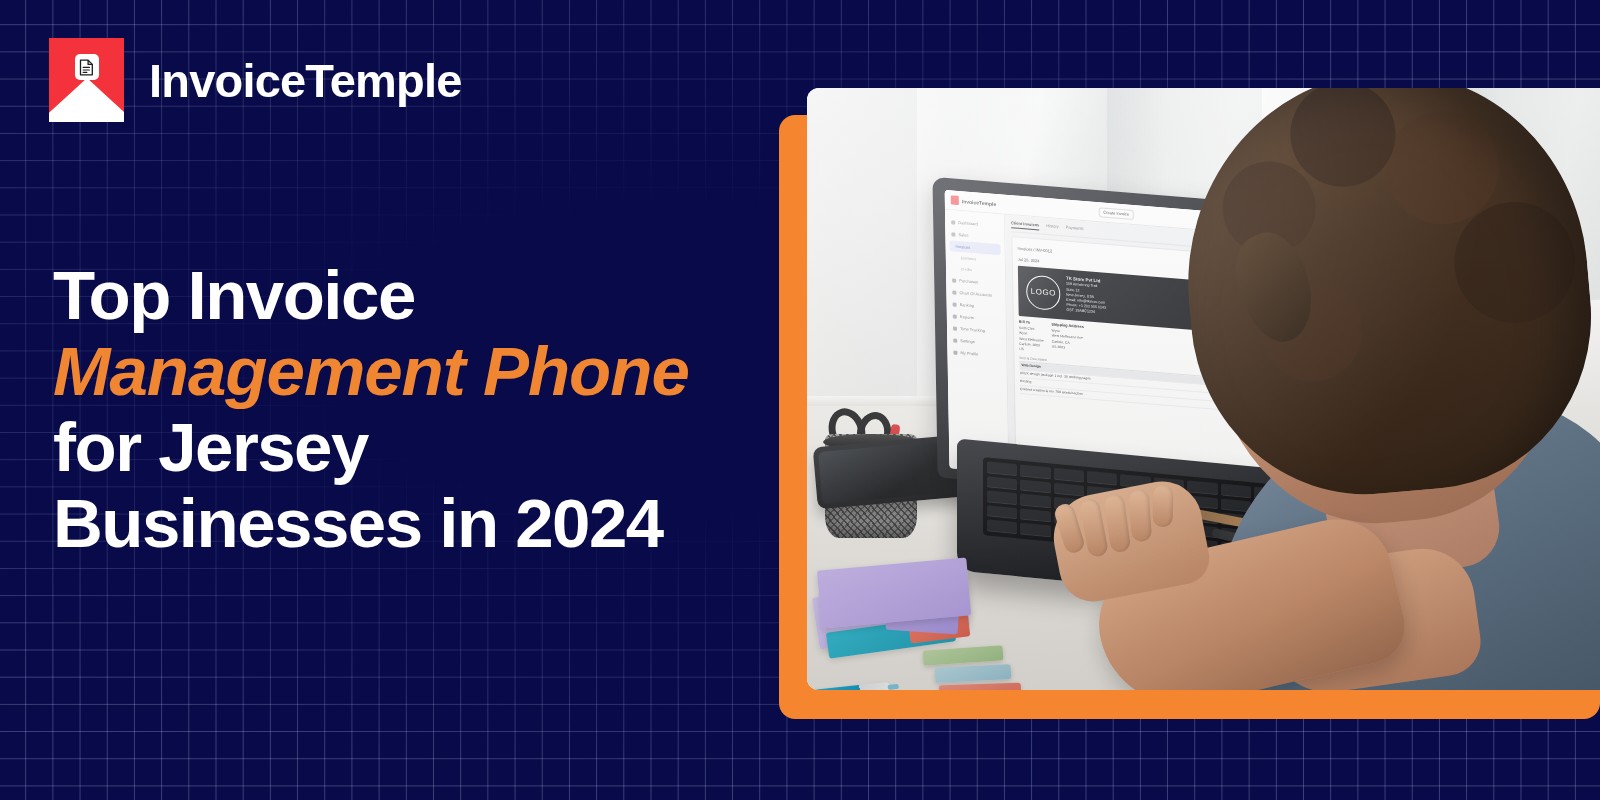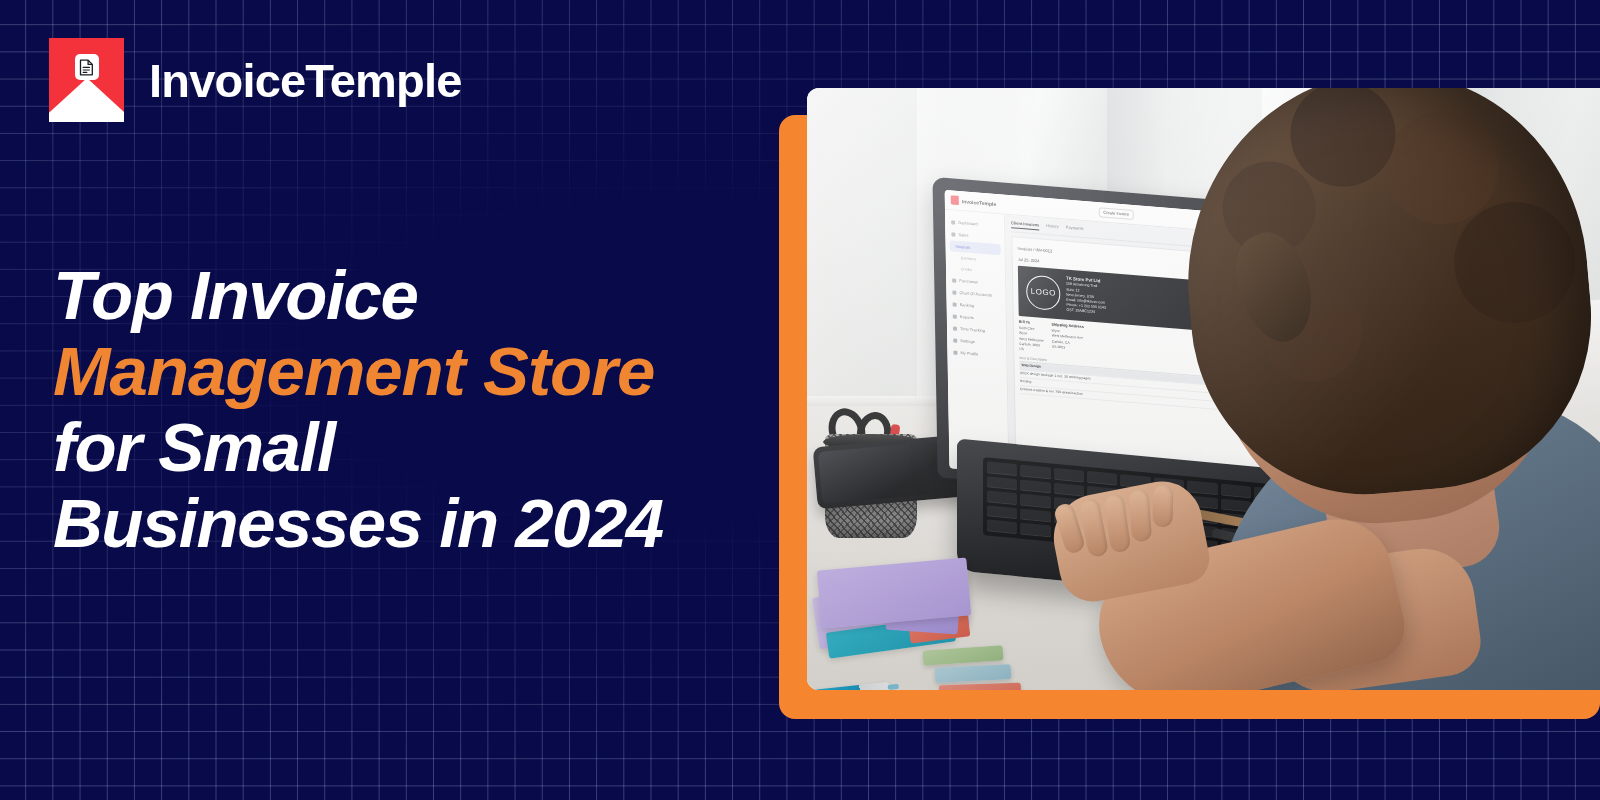--- a/index.html
+++ b/index.html
@@ -74,21 +74,20 @@
     width:660px;
   }
   .headline .line{
     display:block;
     color:#ffffff;
     font-size:69px;
     font-weight:bold;
     line-height:76px;
     letter-spacing:-1.5px;
     white-space:nowrap;
-    font-style:italic;
   }
   .headline .line.accent{
     color:#F08632;
     font-style:italic;
     letter-spacing:-1px;
   }
 
   
   .hero{
     position:absolute; left:779px; top:88px;
@@ -474,22 +473,22 @@
           <path d="M4.2 8.4h6.2M4.2 11h6.2M4.2 13.4h3.6" stroke="#1b1c20" stroke-width="1.2" stroke-linecap="round"></path>
         </svg>
       </div>
       <div class="logo-roof"></div>
     </div>
     <div class="brand-name">InvoiceTemple</div>
   </div>
 
   <div class="headline">
     <span class="line">Top Invoice</span>
-    <span class="line accent">Management Store</span>
-    <span class="line">for Small</span>
+    <span class="line accent">Management Phone</span>
+    <span class="line">for Jersey</span>
     <span class="line">Businesses in 2024</span>
   </div>
 
   <div class="hero">
     <div class="hero-accent"></div>
 
     <div class="hero-photo">
       <div class="scene">
 
         <div class="wall"></div>

